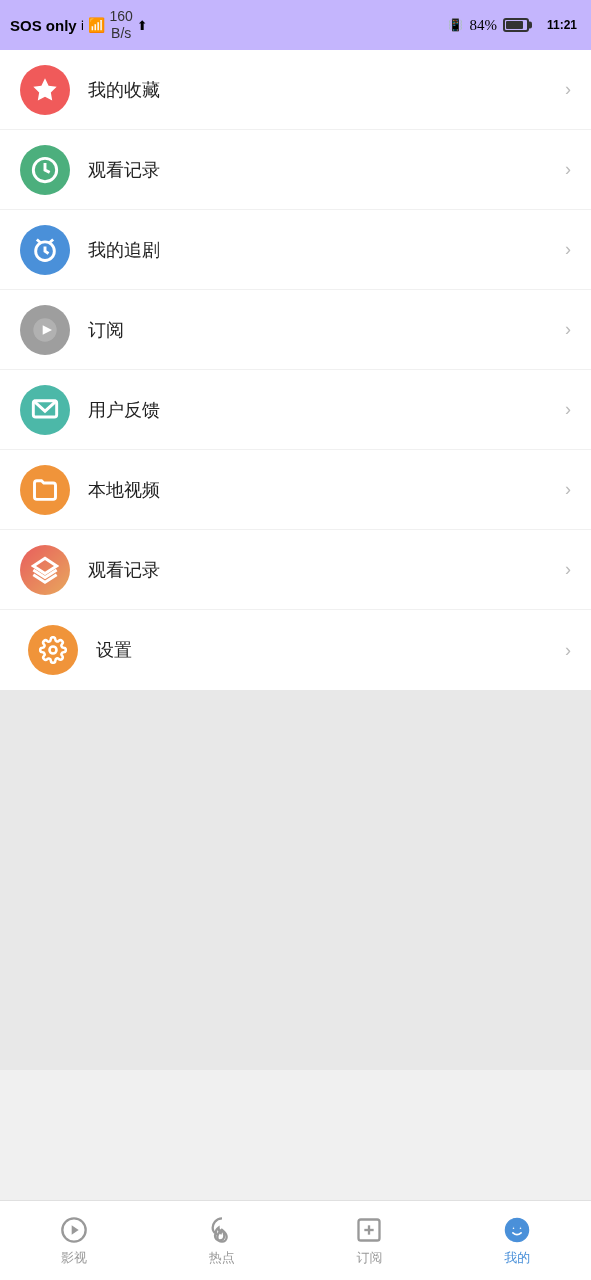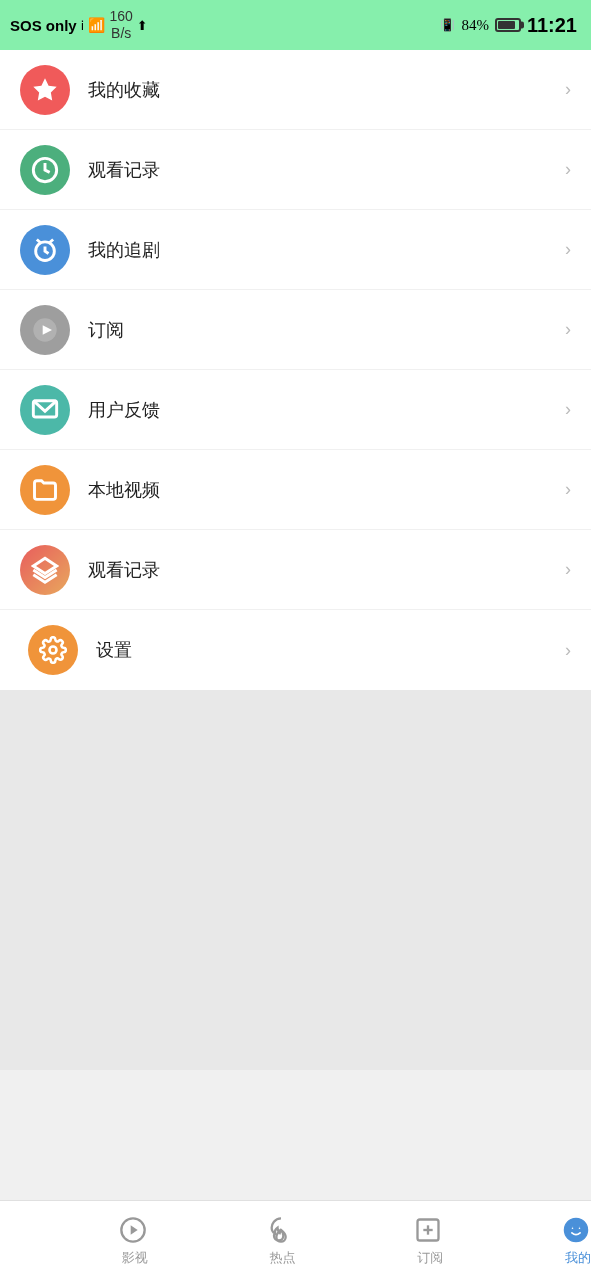--- a/index.html
+++ b/index.html
@@ -13,21 +13,21 @@
       min-height: 1280px;
       background: #f0f0f0;
       font-family: -apple-system, 'PingFang SC', 'Helvetica Neue', Arial, sans-serif;
       position: relative;
     }
 
     
     .status-bar {
       width: 100%;
       height: 50px;
-      background: #86efac;
+      background: #c4b5fd;
       display: flex;
       align-items: center;
       justify-content: space-between;
       padding: 0 14px 0 10px;
     }
 
     .status-left {
       display: flex;
       align-items: center;
       gap: 4px;
@@ -87,23 +87,24 @@
     }
 
     .battery-fill {
       height: 100%;
       width: 84%;
       background: #333;
       border-radius: 1px;
     }
 
     .time {
-      font-size: 20px;
+      font-size: 12px;
       font-weight: 600;
       color: #000;
+      margin-left: 12px;
     }
 
     
     .menu-container {
       background: #b91c1c;
       margin-top: 0;
     }
 
     .menu-item {
       display: flex;
@@ -175,21 +176,21 @@
       background: #fff;
       border-top: 1px solid #e0e0e0;
       display: flex;
       align-items: center;
       justify-content: space-around;
     }
 
     .tab-item {
       display: flex;
       flex-direction: column;
-      align-items: flex-end;
+      align-items: center;
       gap: 4px;
       cursor: pointer;
       flex: 1;
       padding: 10px 0;
     }
 
     .tab-icon {
       width: 30px;
       height: 30px;
       display: flex;

